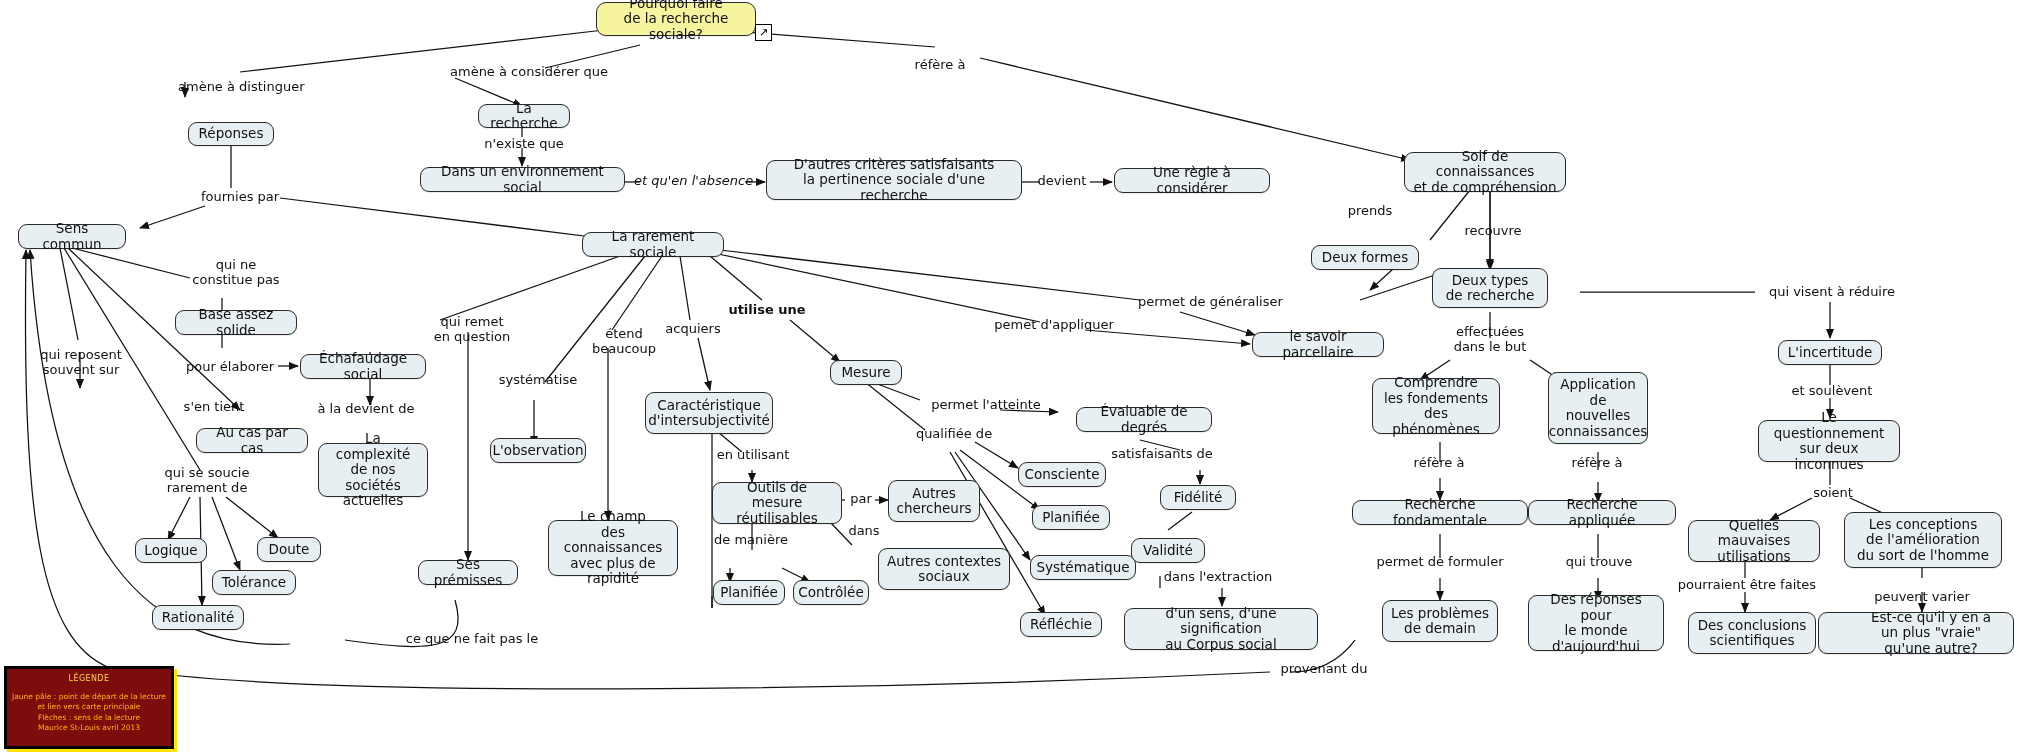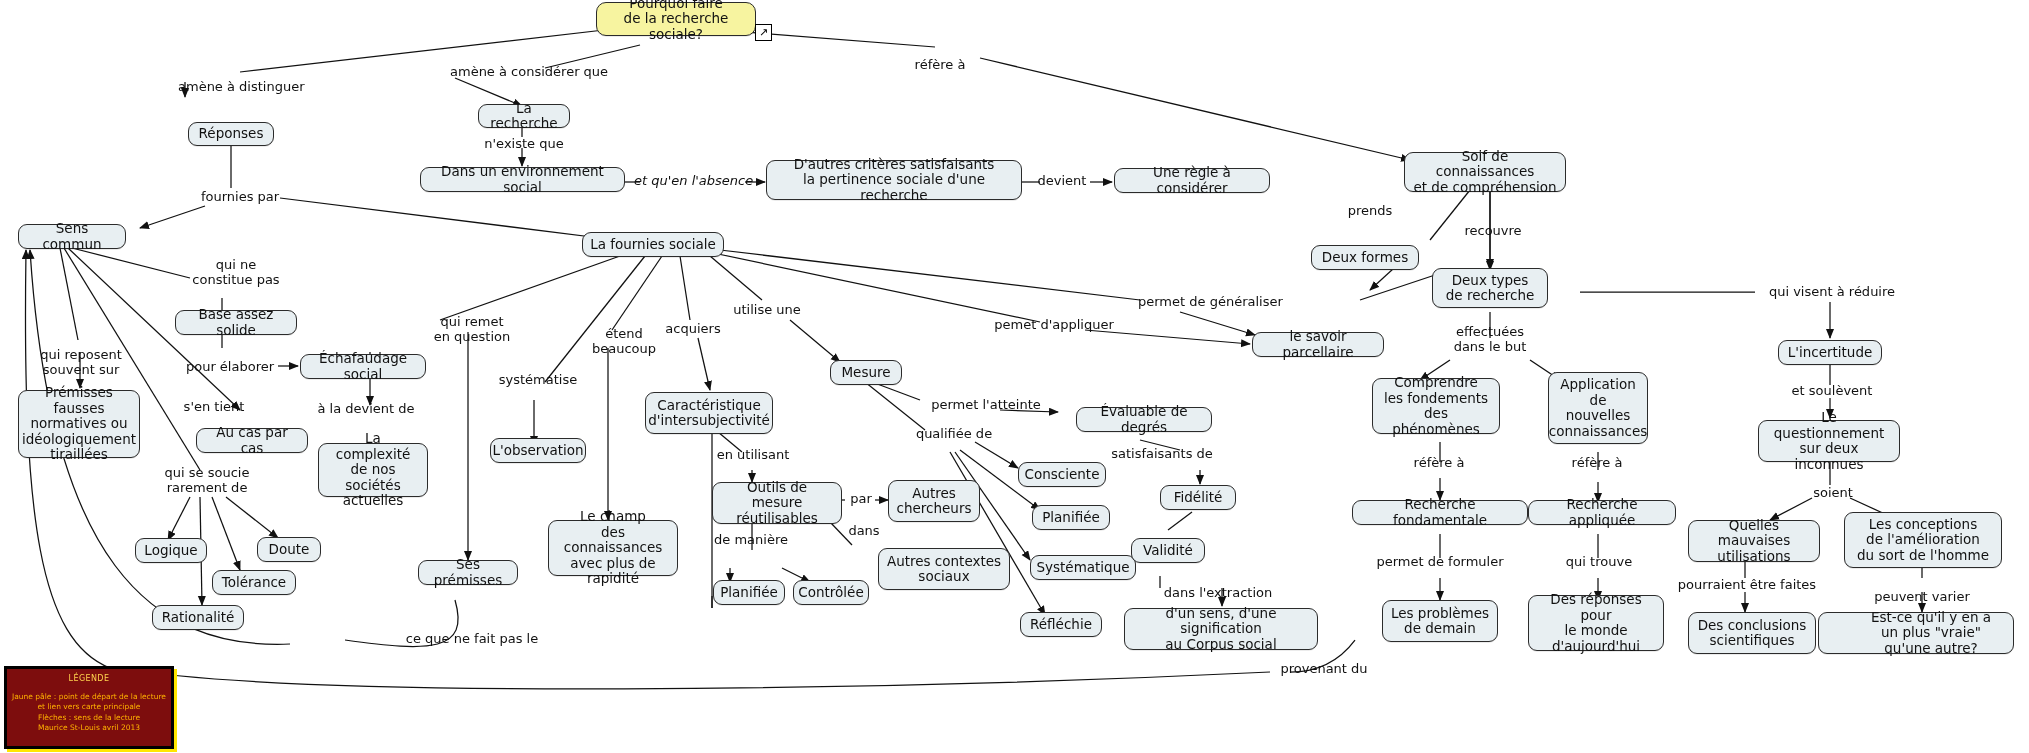--- a/index.html
+++ b/index.html
@@ -182,37 +182,31 @@
     </div>
   <div class="node" style="left:1432px;top:268px;width:116px;height:40px;">
       <span style="white-space:pre-line">Deux types
 de recherche</span>
     </div>
 
   <div class="node" style="left:18px;top:224px;width:108px;height:25px;">
       <span style="white-space:pre-line">Sens commun</span>
     </div>
   <div class="node" style="left:582px;top:232px;width:142px;height:25px;">
-      <span style="white-space:pre-line">La fournies sociale</span>
+      <span style="white-space:pre-line">La rarement sociale</span>
     </div>
   <div class="node" style="left:1252px;top:332px;width:132px;height:25px;">
       <span style="white-space:pre-line">le savoir parcellaire</span>
     </div>
 
   <div class="node" style="left:175px;top:310px;width:122px;height:25px;">
       <span style="white-space:pre-line">Base assez solide</span>
     </div>
   <div class="node" style="left:300px;top:354px;width:126px;height:25px;">
       <span style="white-space:pre-line">Échafaudage social</span>
-    </div>
-  <div class="node" style="left:18px;top:390px;width:122px;height:68px;">
-      <span style="white-space:pre-line">Prémisses fausses
-normatives ou
-idéologiquement
-tiraillées</span>
     </div>
   <div class="node" style="left:196px;top:428px;width:112px;height:25px;">
       <span style="white-space:pre-line">Au cas par cas</span>
     </div>
   <div class="node" style="left:318px;top:443px;width:110px;height:54px;">
       <span style="white-space:pre-line">La complexité
 de nos sociétés
 actuelles</span>
     </div>
   <div class="node" style="left:135px;top:538px;width:72px;height:25px;">
@@ -360,31 +354,31 @@
   <div class="lbl" style="left:176px;top:400px;width:76px;">s'en tient</div>
   <div class="lbl" style="left:312px;top:402px;width:108px;">à la devient de</div>
   <div class="lbl" style="left:148px;top:466px;width:118px;">qui se soucie
 rarement de</div>
   <div class="lbl" style="left:422px;top:315px;width:100px;">qui remet
 en question</div>
   <div class="lbl" style="left:492px;top:373px;width:92px;">systématise</div>
   <div class="lbl" style="left:584px;top:327px;width:80px;">étend
 beaucoup</div>
   <div class="lbl" style="left:656px;top:322px;width:74px;">acquiers</div>
-  <div class="lbl" style="left:725px;top:303px;width:84px;">utilise une</div>
+  <div class="lbl" style="left:725px;top:303px;width:84px;font-weight:bold;">utilise une</div>
   <div class="lbl" style="left:1138px;top:295px;width:140px;">permet de généraliser</div>
   <div class="lbl" style="left:994px;top:318px;width:120px;">pemet d'appliquer</div>
   <div class="lbl" style="left:708px;top:448px;width:90px;">en utilisant</div>
   <div class="lbl" style="left:843px;top:492px;width:36px;">par</div>
   <div class="lbl" style="left:844px;top:524px;width:40px;">dans</div>
   <div class="lbl" style="left:706px;top:533px;width:90px;">de manière</div>
   <div class="lbl" style="left:930px;top:398px;width:112px;">permet l'atteinte</div>
   <div class="lbl" style="left:908px;top:427px;width:92px;">qualifiée de</div>
   <div class="lbl" style="left:1106px;top:447px;width:112px;">satisfaisants de</div>
-  <div class="lbl" style="left:1158px;top:570px;width:120px;margin-top:16px;">dans l'extraction</div>
+  <div class="lbl" style="left:1158px;top:570px;width:120px;">dans l'extraction</div>
   <div class="lbl" style="left:1438px;top:325px;width:104px;">effectuées
 dans le but</div>
   <div class="lbl" style="left:1404px;top:456px;width:70px;">réfère à</div>
   <div class="lbl" style="left:1562px;top:456px;width:70px;">réfère à</div>
   <div class="lbl" style="left:1375px;top:555px;width:130px;">permet de formuler</div>
   <div class="lbl" style="left:1558px;top:555px;width:82px;">qui trouve</div>
   <div class="lbl" style="left:1762px;top:285px;width:140px;">qui visent à réduire</div>
   <div class="lbl" style="left:1782px;top:384px;width:100px;">et soulèvent</div>
   <div class="lbl" style="left:1805px;top:486px;width:56px;">soient</div>
   <div class="lbl" style="left:1674px;top:578px;width:146px;">pourraient être faites</div>

